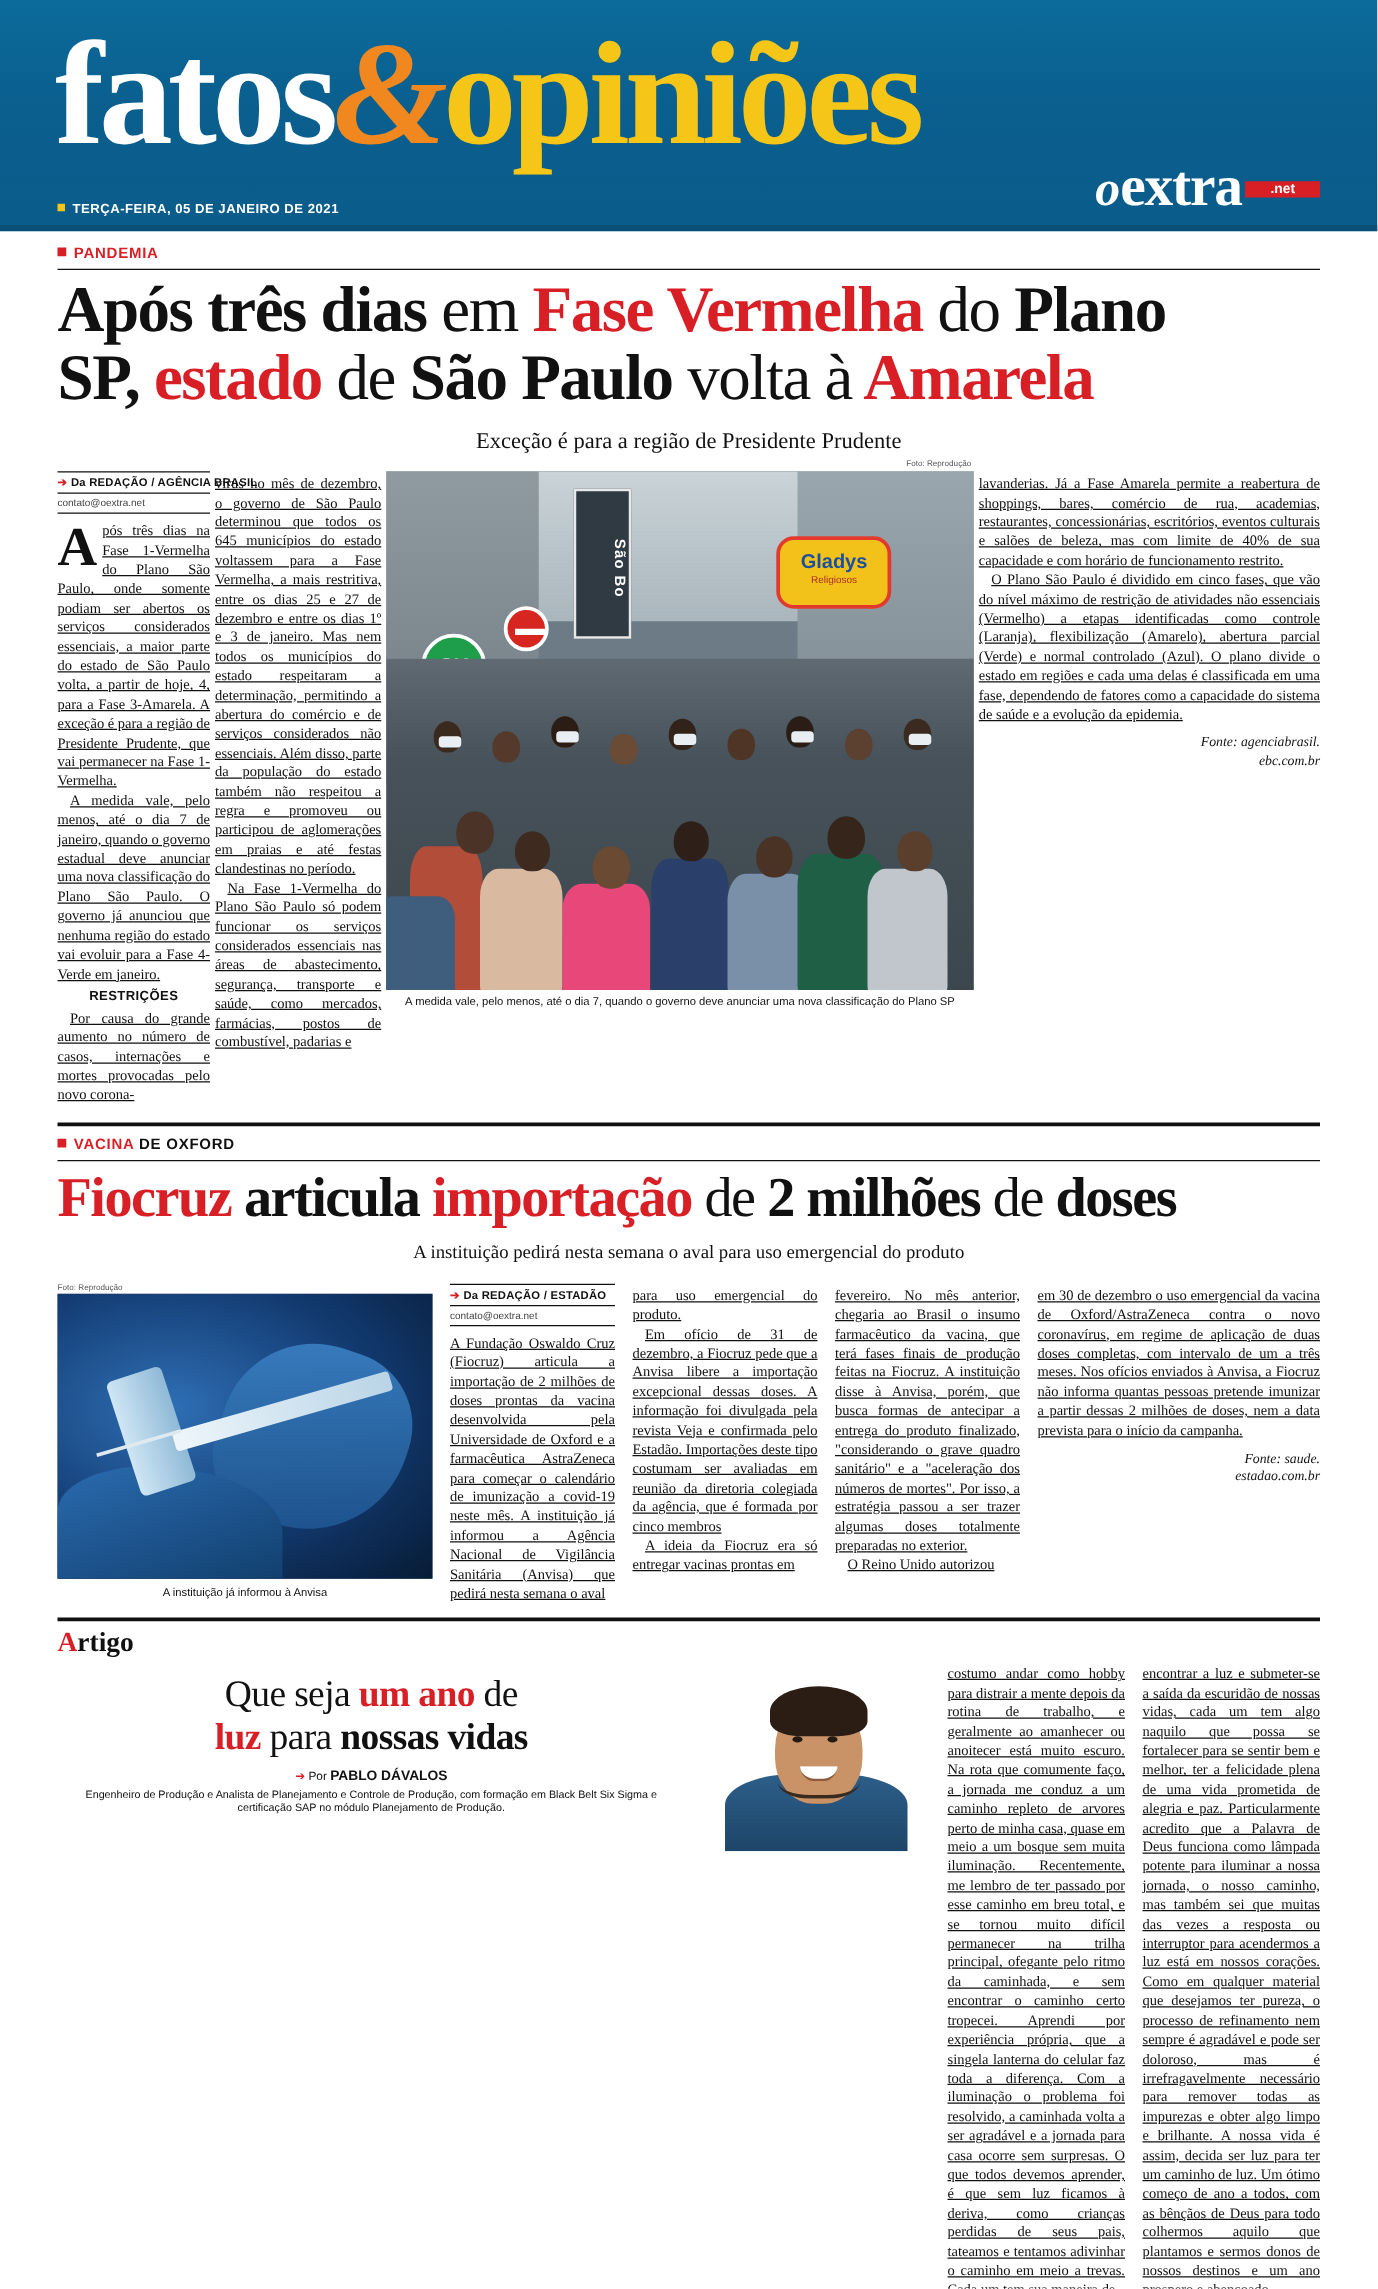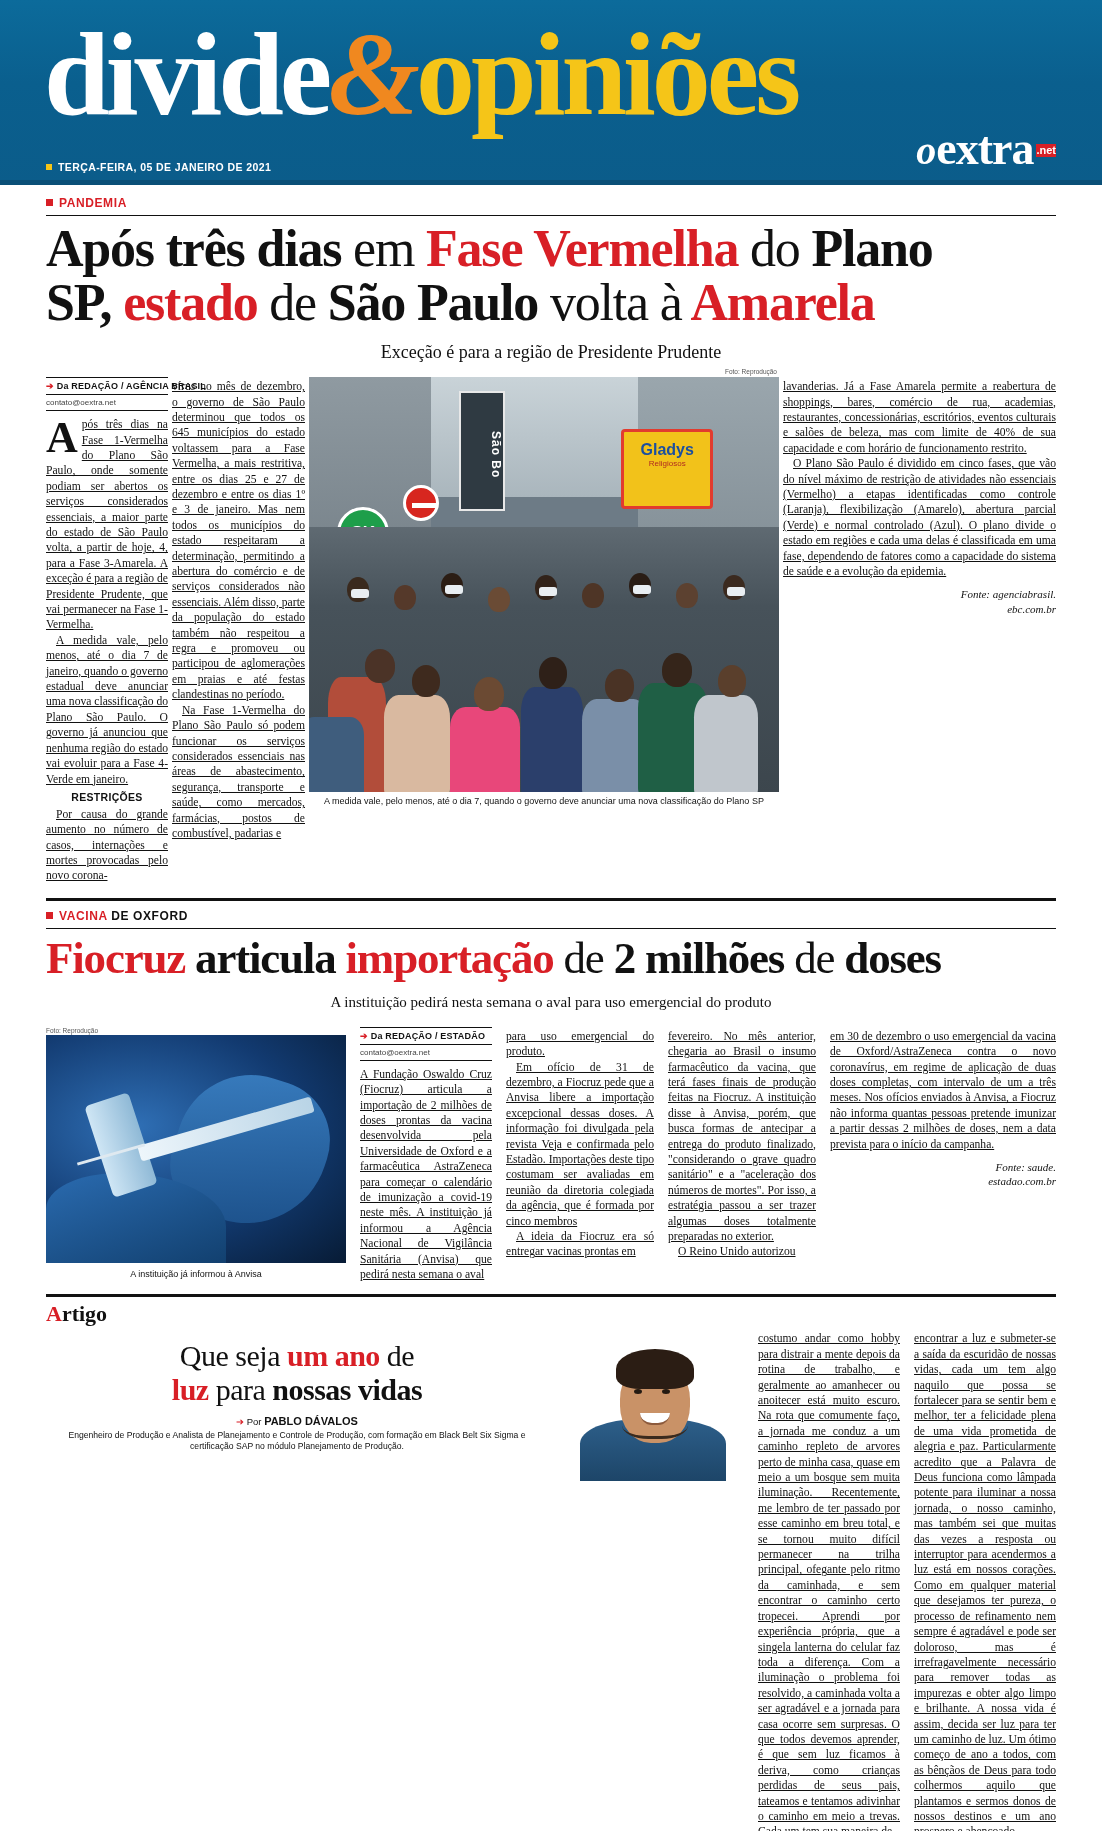--- a/index.html
+++ b/index.html
@@ -50,21 +50,21 @@
   }
   .mast-logo .extra {
     font-family:"Liberation Serif", serif;
     font-weight:700; font-size:46px; color:#ffffff; letter-spacing:-1px;
   }
   .mast-logo .net {
     display:inline-block;
     background:#d81f26; color:#fff;
     font-family:"Liberation Sans", sans-serif;
     font-size:11px; font-weight:700;
-    padding:1px 0; margin-left:3px;
+    padding:1px 20px; margin-left:3px;
     transform:translateY(-10px);
   }
   .mast-date {
     position:absolute; left:46px; bottom:12px;
     color:#ffffff;
     font-family:"Liberation Sans", sans-serif;
     font-size:10.5px; letter-spacing:.4px;
     font-weight:600;
   }
   .mast-date .sq {
@@ -189,22 +189,22 @@
   .crowd .sky { position:absolute; left:0; top:0; width:100%; height:120px;
     background:linear-gradient(180deg,#c9d3d8,#aab6bd); }
   .crowd .bldgL { position:absolute; left:0; top:0; width:26%; height:250px;
     background:linear-gradient(180deg,#8f9aa1,#6f7a82); }
   .crowd .bldgR { position:absolute; right:0; top:0; width:30%; height:270px;
     background:linear-gradient(180deg,#9aa6ad,#78848c); }
   .crowd .signA { position:absolute; left:32%; top:14px; width:46px; height:120px;
     background:#2f3a42; border:2px solid #e8e8e8; color:#fff;
     font-family:"Liberation Sans", sans-serif; font-size:12px; font-weight:700;
     writing-mode:vertical-rl; text-align:center; padding-top:8px; letter-spacing:1px;}
-  .crowd .signB { position:absolute; right:14%; top:52px; width:92px; height:80px;
-    background:#f2c21a; border:3px solid #e23b2e; border-radius:4px; }
+  .crowd .signB { position:absolute; right:14%; top:52px; width:92px; height:58px;
+    background:#f2c21a; border:3px solid #e23b2e; border-radius:14px; }
   .crowd .signB .t { font-family:"Liberation Sans",sans-serif; font-size:16px; font-weight:700;
     color:#1b4fa0; text-align:center; line-height:1.1; padding-top:9px;}
   .crowd .signB .s { font-family:"Liberation Sans",sans-serif; font-size:8px; color:#b02c20; text-align:center;}
   .crowd .circ { position:absolute; left:6%; top:130px; width:52px; height:52px;
     border-radius:50%; background:#1e9e4a; border:3px solid #fff; }
   .crowd .circ .t { color:#fff; font-family:"Liberation Sans",sans-serif;
     font-size:17px; font-weight:700; text-align:center; line-height:46px;}
   .crowd .noentry { position:absolute; left:20%; top:108px; width:36px; height:36px;
     border-radius:50%; background:#d7261f; border:3px solid #fff;}
   .crowd .noentry:after{content:"";position:absolute;left:6px;top:15px;width:24px;height:5px;background:#fff;}
@@ -309,21 +309,21 @@
     font-size:6.5px; color:#555; margin-bottom:1px;
   }
 </style>
 </head>
 <body>
 
 <div class="page">
 
   <div class="masthead">
     <div class="mast-title">
-      <span class="w1">divide</span><span class="amp">&amp;</span><span class="w2">opiniões</span>
+      <span class="w1">fatos</span><span class="amp">&amp;</span><span class="w2">opiniões</span>
     </div>
     <div class="mast-logo">
       <span class="o">o</span><span class="extra">extra</span><span class="net">.net</span>
     </div>
     <div class="mast-date"><span class="sq"></span><span>TERÇA-FEIRA, 05 DE JANEIRO DE 2021</span></div>
   </div>
 
   <div class="kicker-row">
     <span class="kicker"><span class="sq"></span><span>PANDEMIA</span></span>
   </div>

